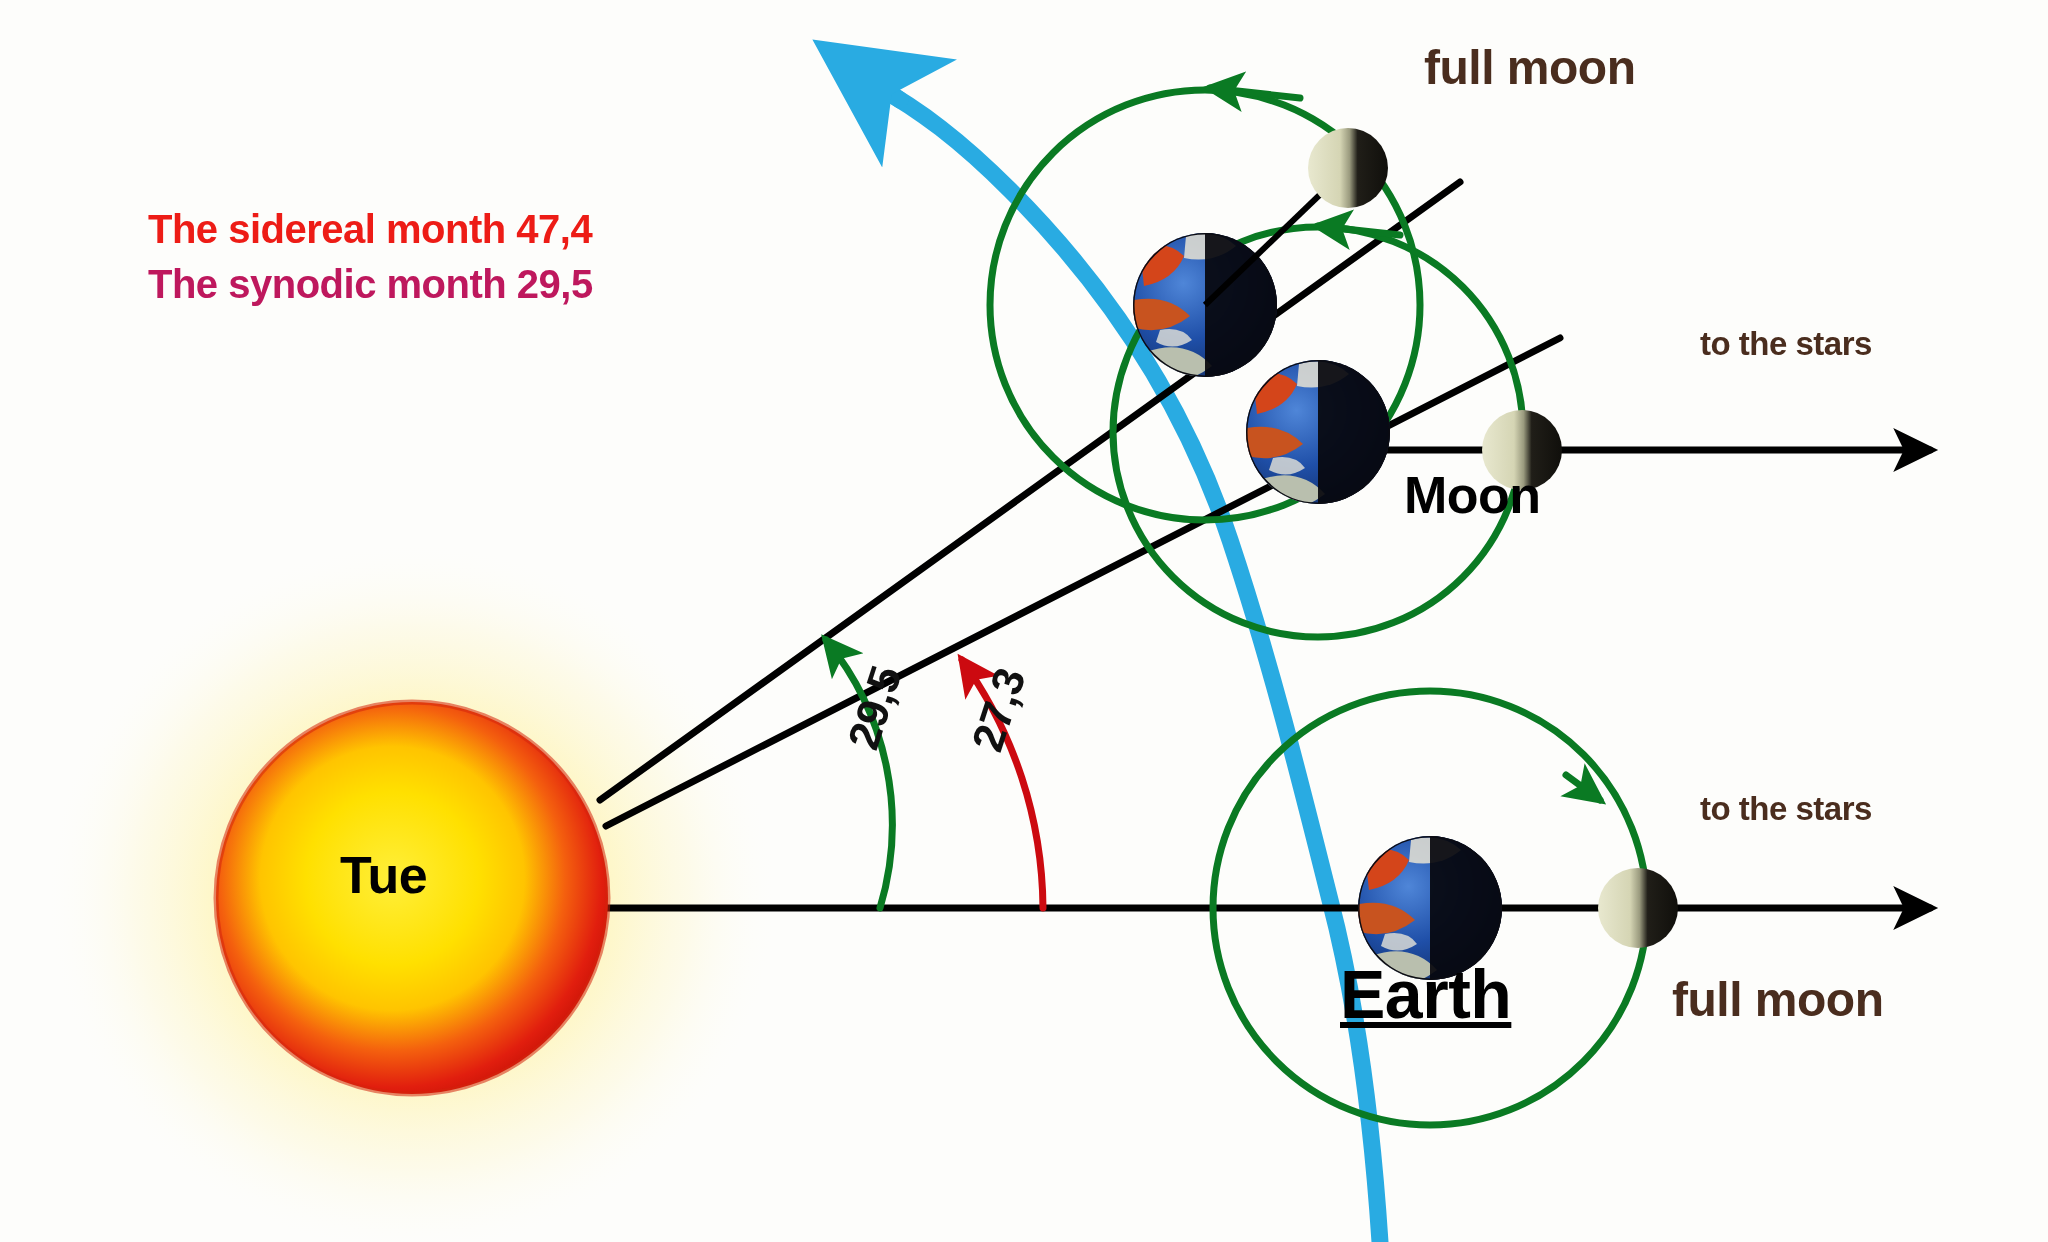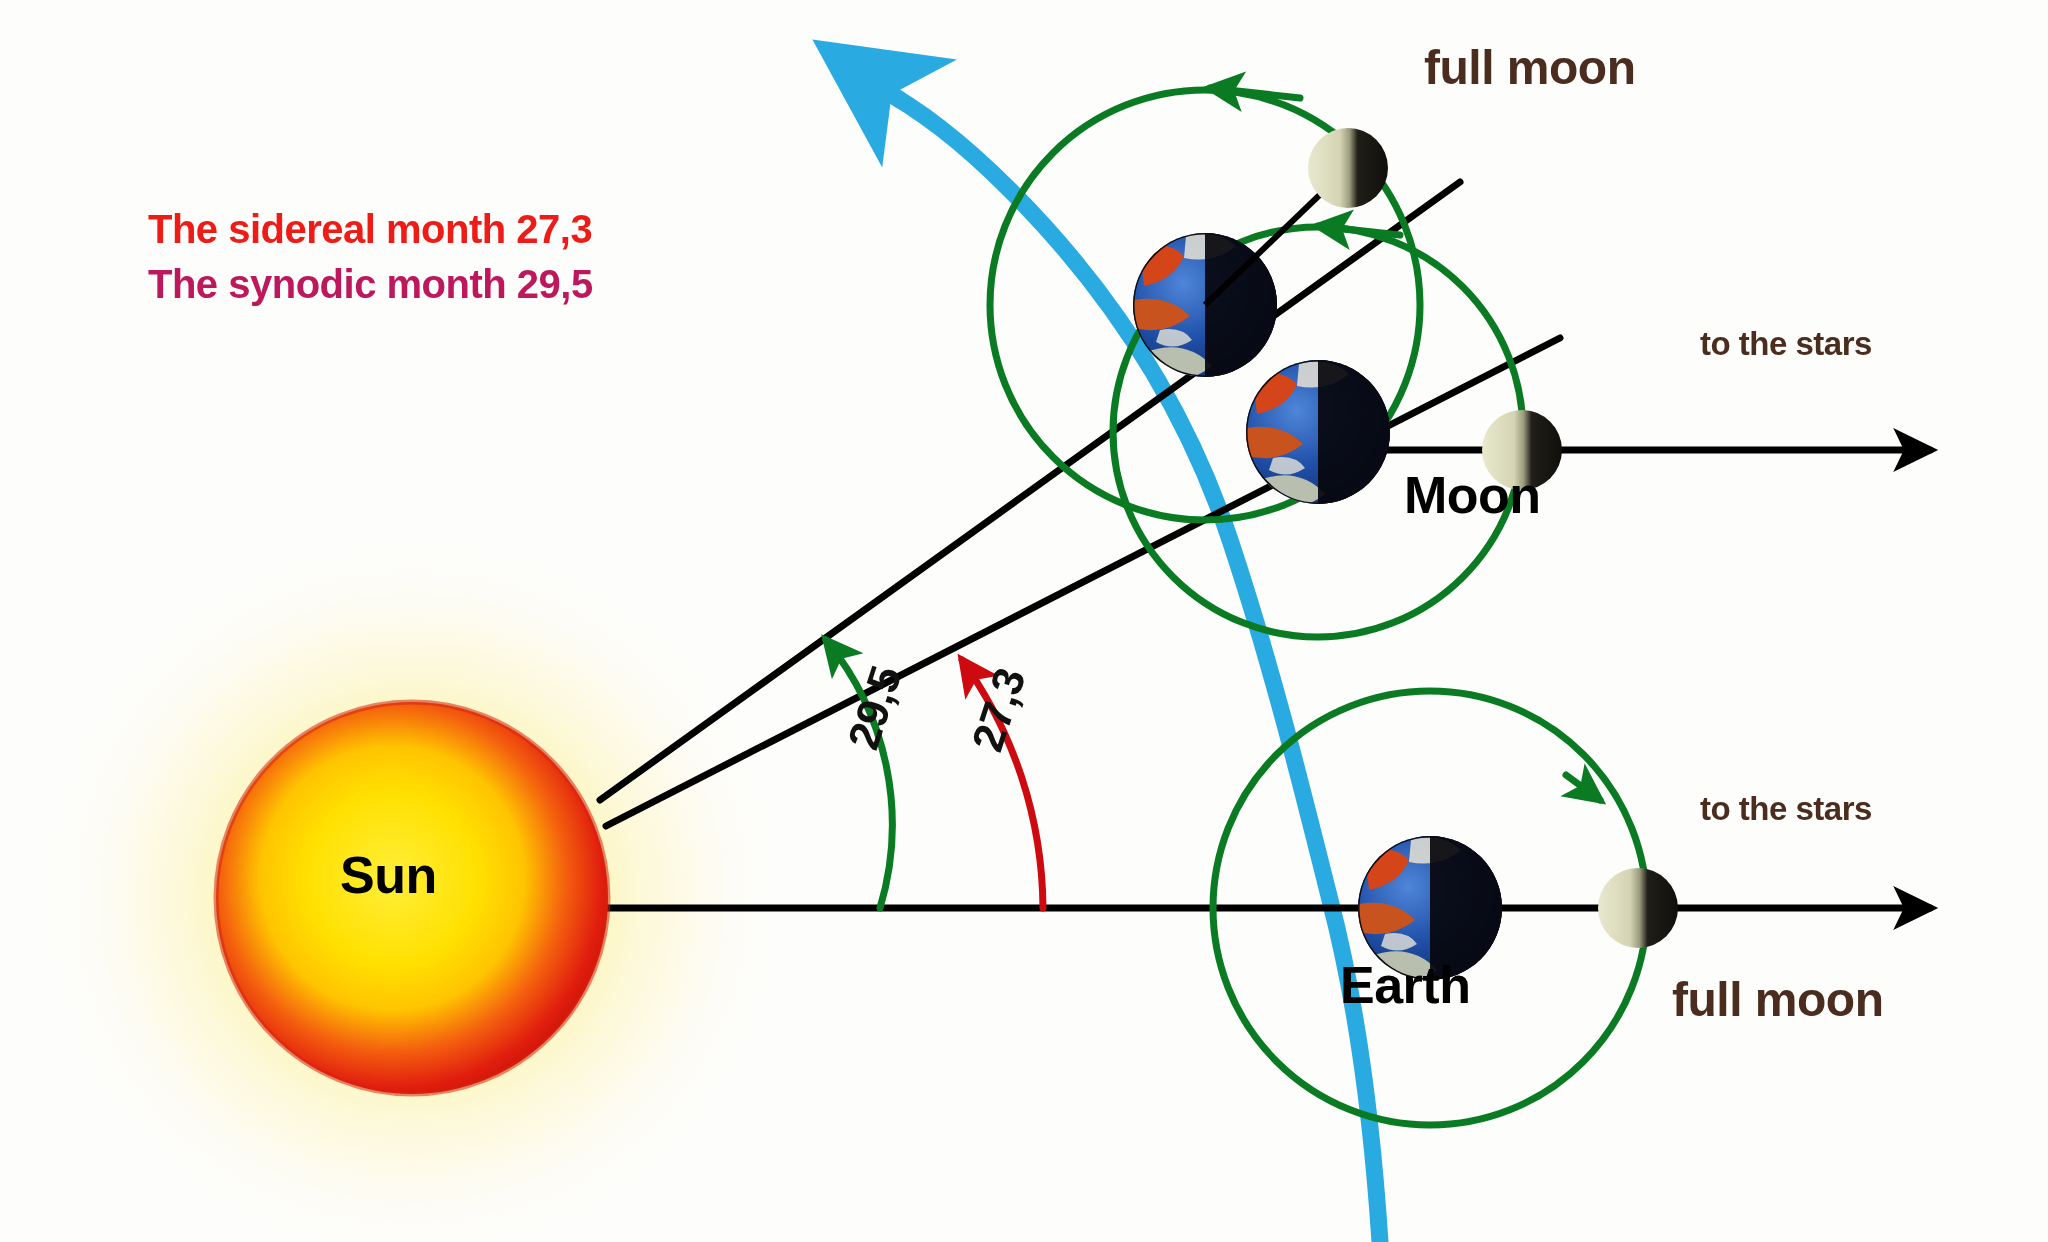--- a/index.html
+++ b/index.html
@@ -77,22 +77,23 @@
   }
   .lbl-moon {
     left: 1404px;
     top: 465px;
     font-size: 52px;
     color: #000000;
   }
   .lbl-earth {
     left: 1340px;
     top: 955px;
-    font-size: 52px;
+    font-size: 68px;
     color: #000000;
+    text-decoration: underline;
   }
   .angle-lbl {
     font-size: 44px;
     font-weight: bold;
     color: #111111;
     transform-origin: left top;
   }
   .angle-295 {
     left: 838px;
     top: 740px;
@@ -263,33 +264,33 @@
       <circle cx="1638" cy="908" r="40" fill="url(#moonGrad)"></circle>
     </g>
 
     <g>
       <circle cx="412" cy="898" r="196" fill="url(#sunBody)"></circle>
       <circle cx="412" cy="898" r="196" fill="none" stroke="#d4240c" stroke-width="5" opacity="0.55"></circle>
     </g>
 
   </svg>
 
-  <div class="txt legend-sidereal">The sidereal month 27,3</div>
+  <div class="txt legend-sidereal">The sidereal month 47,4</div>
 
   <div class="txt legend-synodic">The synodic month 29,5</div>
 
   <div class="txt lbl-fullmoon-top">full moon</div>
 
   <div class="txt lbl-fullmoon-bottom">full moon</div>
 
   <div class="txt lbl-stars-top">to the stars</div>
 
   <div class="txt lbl-stars-bottom">to the stars</div>
 
-  <div class="txt lbl-sun">Sun</div>
+  <div class="txt lbl-sun">Tue</div>
 
   <div class="txt lbl-moon">Moon</div>
 
   <div class="txt lbl-earth">Earth</div>
 
   <div class="txt angle-lbl angle-295">29,5</div>
 
   <div class="txt angle-lbl angle-273">27,3</div>
 
 </div>

